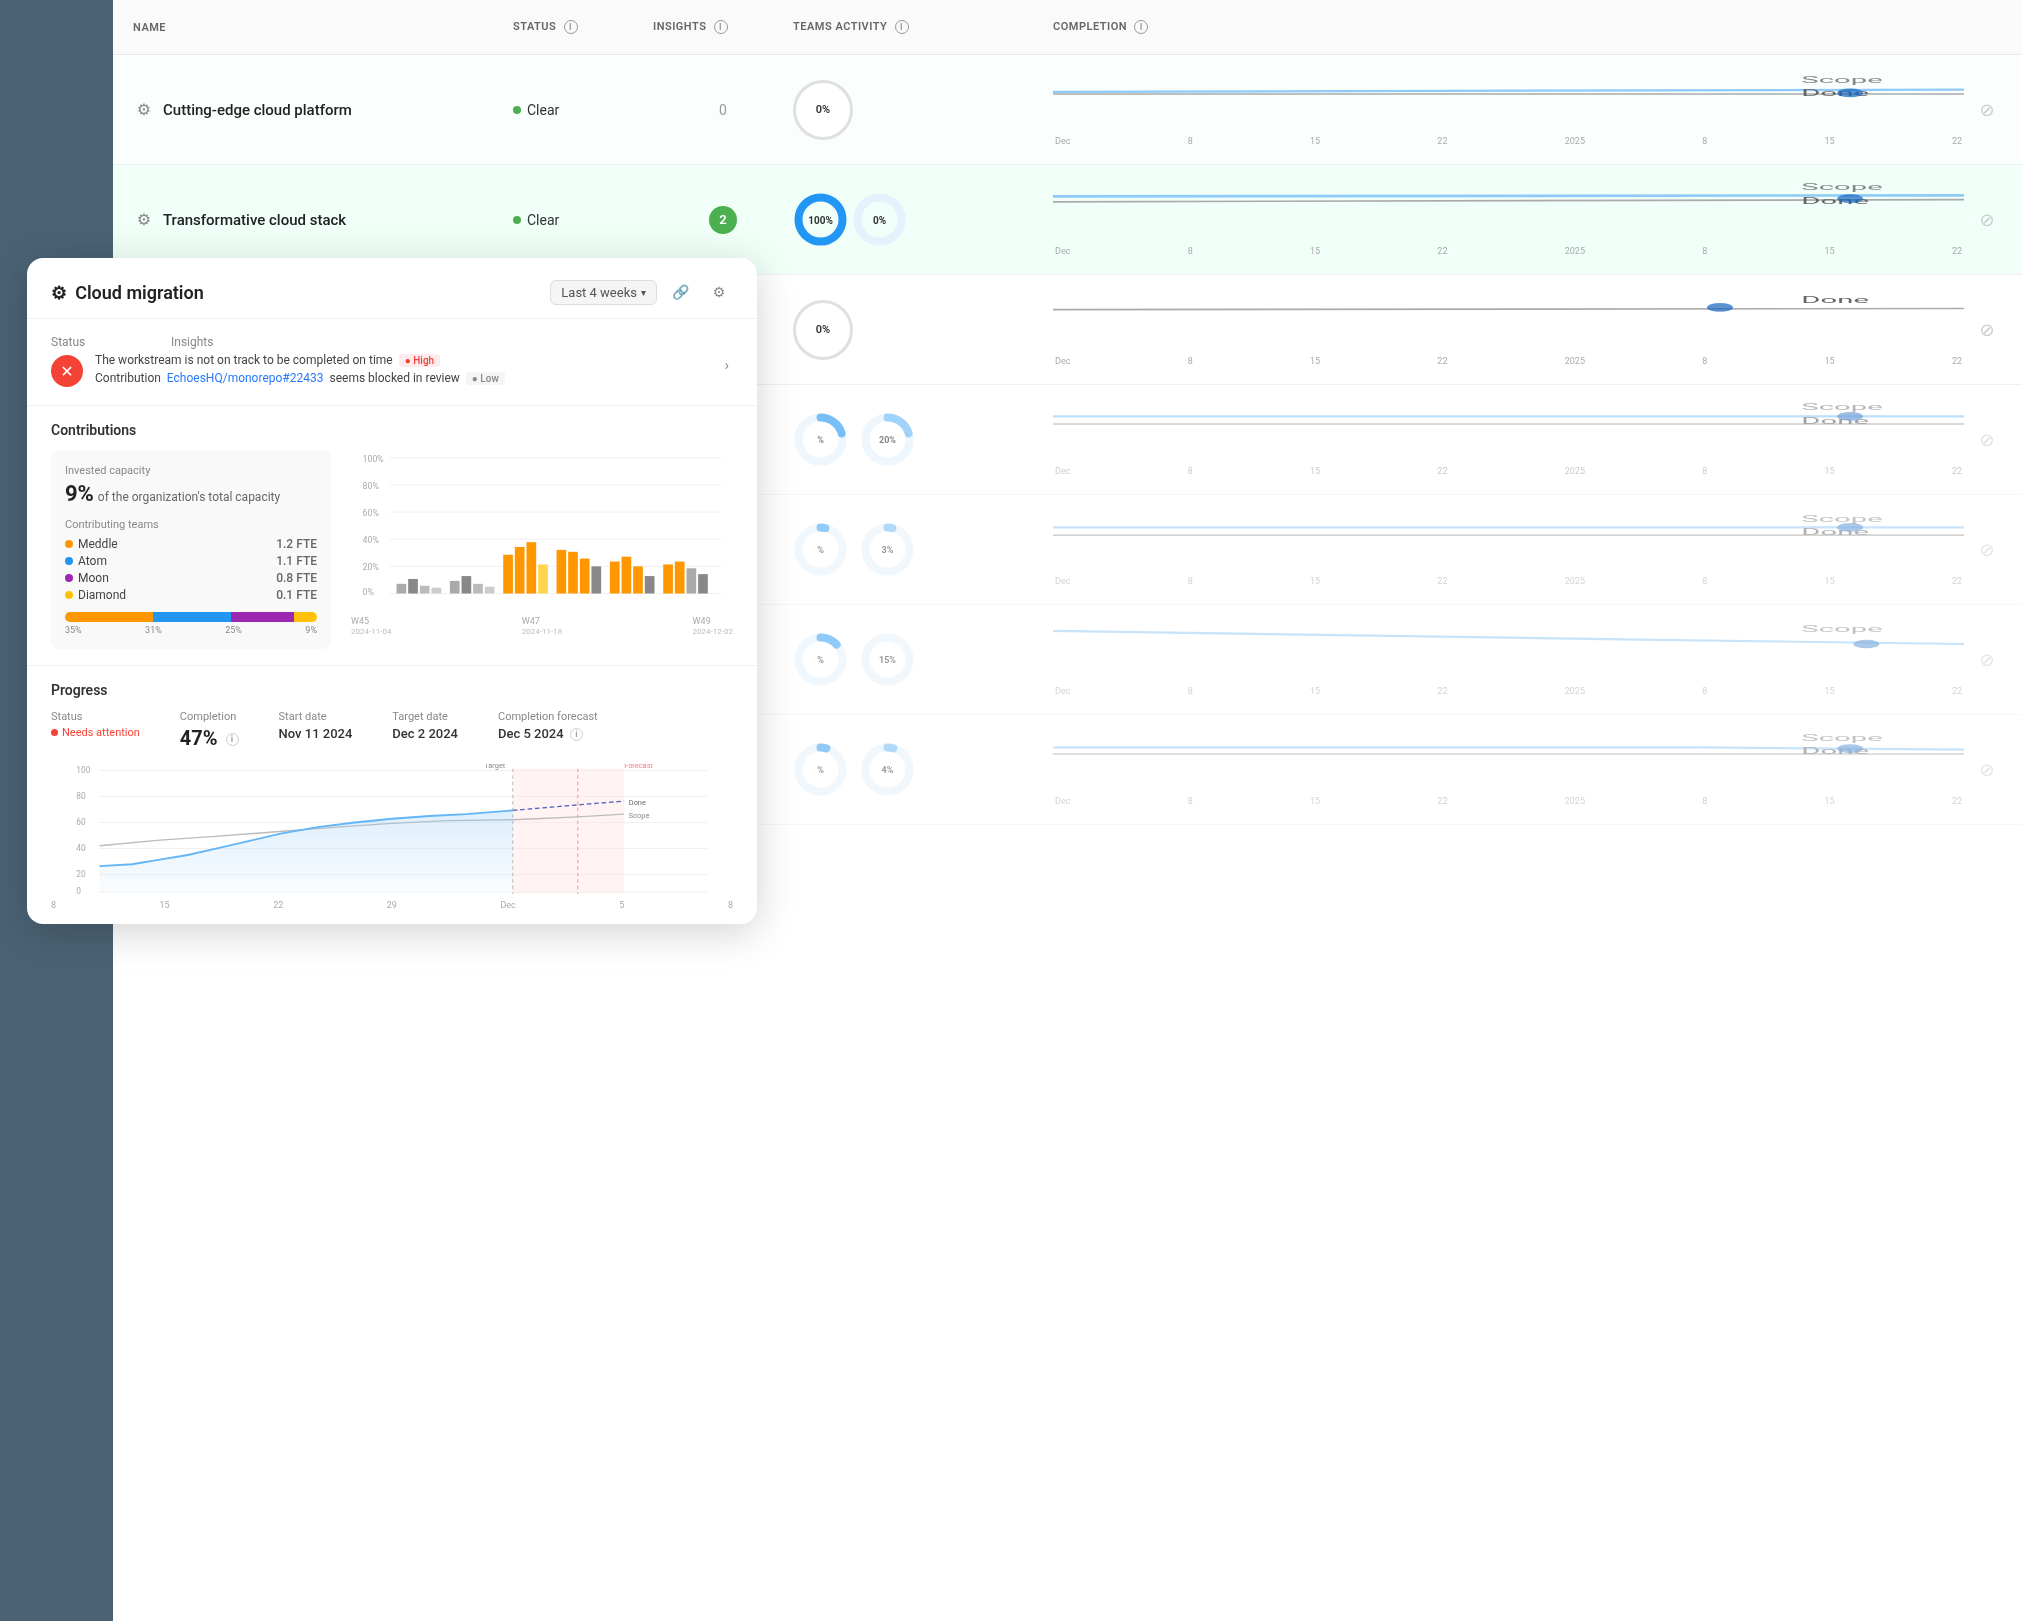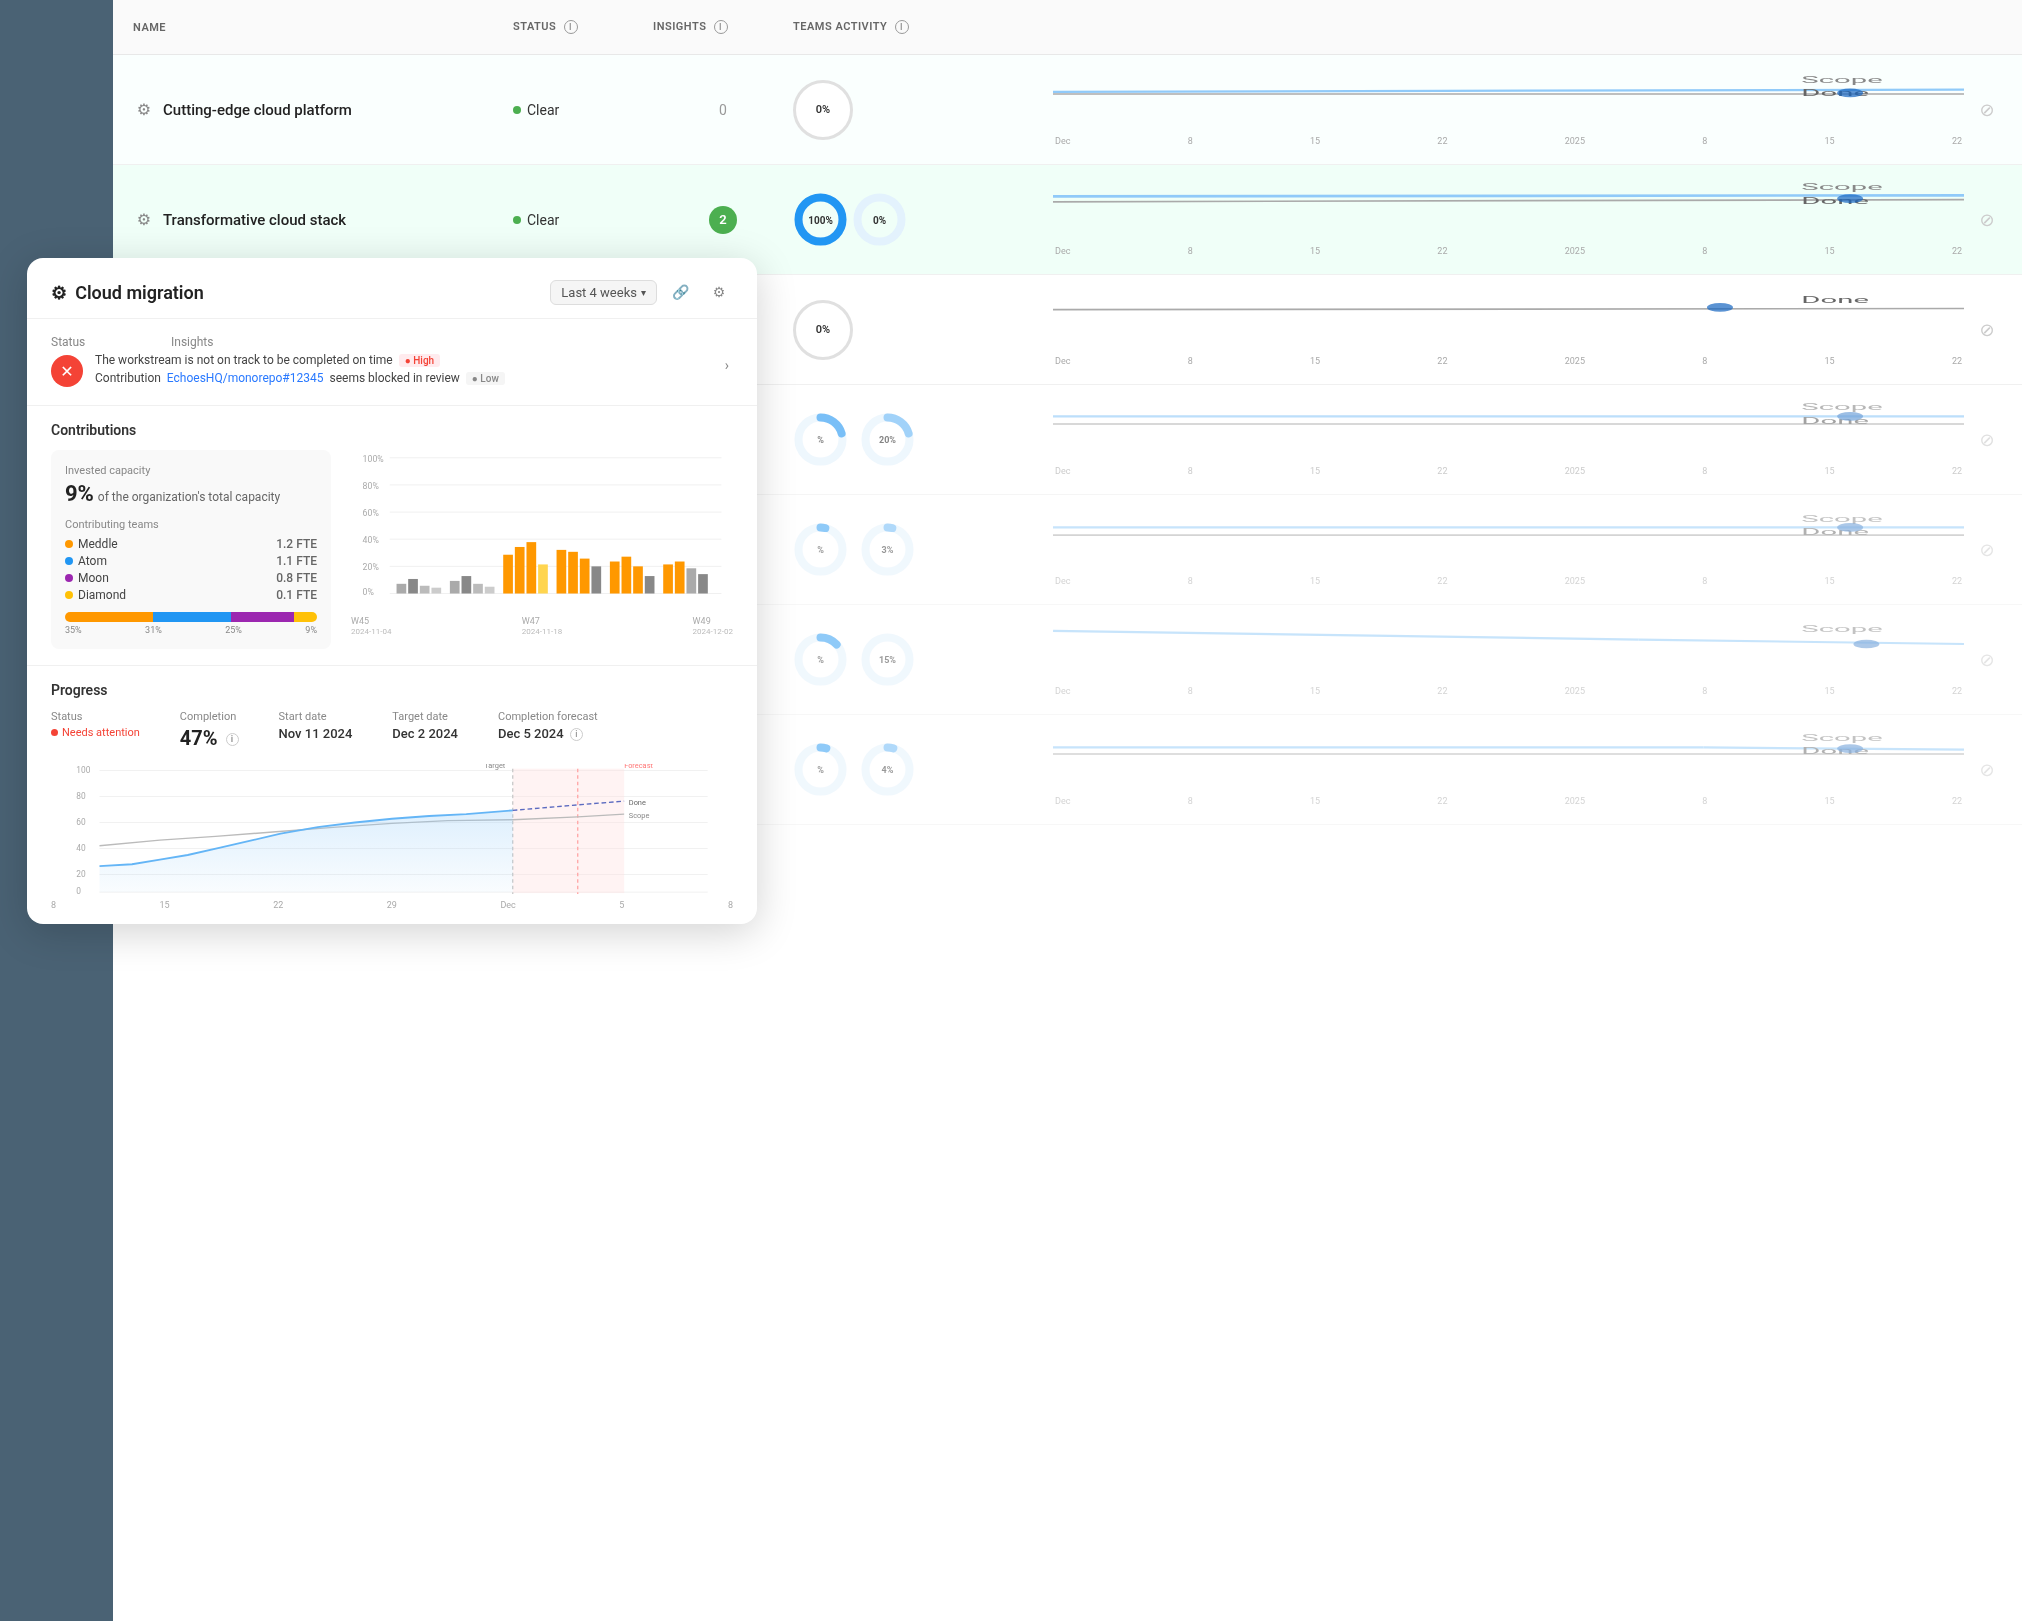--- a/index.html
+++ b/index.html
@@ -523,20 +523,24 @@
       <span class="th-info">i</span>
     </div>
     <div class="th-insights">
       <span>INSIGHTS</span>
       <span class="th-info">i</span>
     </div>
     <div class="th-teams">
       <span>TEAMS ACTIVITY</span>
       <span class="th-info">i</span>
     </div>
+    <div class="th-completion">
+      <span>COMPLETION</span>
+      <span class="th-info">i</span>
+    </div>
   </div>
 
   <div class="table-row">
     <div class="row-name">
       <span class="row-icon">⚙</span>
       <span>Cutting-edge cloud platform</span>
     </div>
     <div class="row-status">
       <span class="status-dot"></span>
       <span>Clear</span>
@@ -873,21 +877,21 @@
     </div>
     <div class="insights-row">
       <div class="insights-icon">✕</div>
       <div class="insights-content">
         <div class="insight-item">
           <span>The workstream is not on track to be completed on time</span>
           <span class="insight-severity severity-high">● <span>High</span></span>
         </div>
         <div class="insight-item">
           <span>Contribution</span>
-          <a class="insight-link" href="#">EchoesHQ/monorepo#12345</a>
+          <a class="insight-link" href="#">EchoesHQ/monorepo#22433</a>
           <span>seems blocked in review</span>
           <span class="insight-severity severity-low">● <span>Low</span></span>
         </div>
       </div>
       <div class="insights-expand">›</div>
     </div>
   </div>
 
   <div class="contributions-section">
     <div class="contributions-title">Contributions</div>

